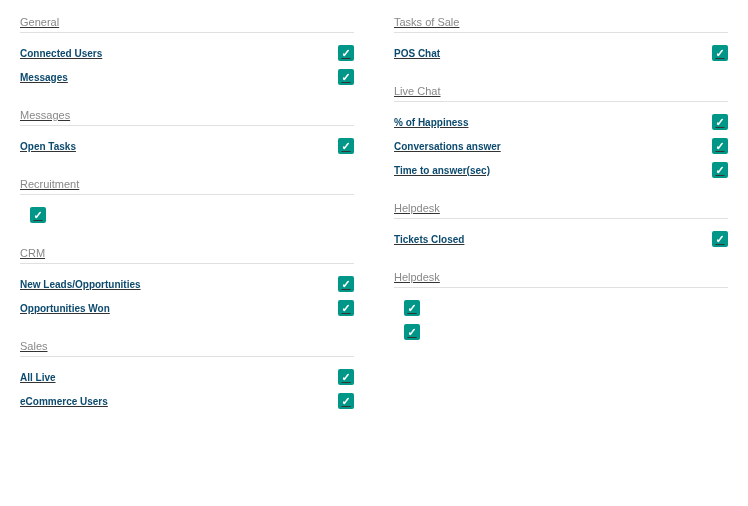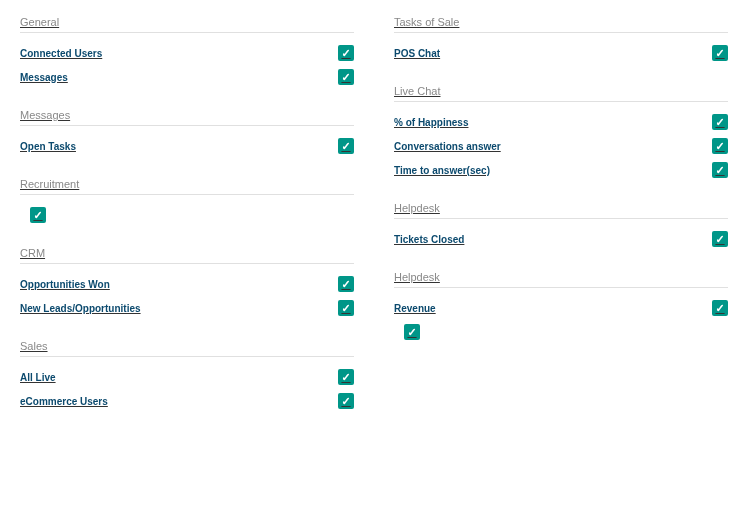--- a/index.html
+++ b/index.html
@@ -88,25 +88,25 @@
       </div>
       <div class="section">
         <div class="section-header">Recruitment</div>
         <div class="section-item">
           <div class="checkbox-icon"></div>
         </div>
       </div>
       <div class="section">
         <div class="section-header">CRM</div>
         <div class="section-item">
-          <span class="item-label">Opportunities Won</span>
+          <span class="item-label">New Leads/Opportunities</span>
           <div class="checkbox-icon"></div>
         </div>
         <div class="section-item">
-          <span class="item-label">New Leads/Opportunities</span>
+          <span class="item-label">Opportunities Won</span>
           <div class="checkbox-icon"></div>
         </div>
       </div>
       <div class="section">
         <div class="section-header">Sales</div>
         <div class="section-item">
           <span class="item-label">All Live</span>
           <div class="checkbox-icon"></div>
         </div>
         <div class="section-item">
@@ -141,21 +141,20 @@
       <div class="section">
         <div class="section-header">Helpdesk</div>
         <div class="section-item">
           <span class="item-label">Tickets Closed</span>
           <div class="checkbox-icon"></div>
         </div>
       </div>
       <div class="section">
         <div class="section-header">Helpdesk</div>
         <div class="section-item">
-          <span class="item-label">Revenue</span>
           <div class="checkbox-icon"></div>
         </div>
         <div class="section-item">
           <div class="checkbox-icon"></div>
         </div>
       </div>
     </div>
 </div>
 
 </body></html>

